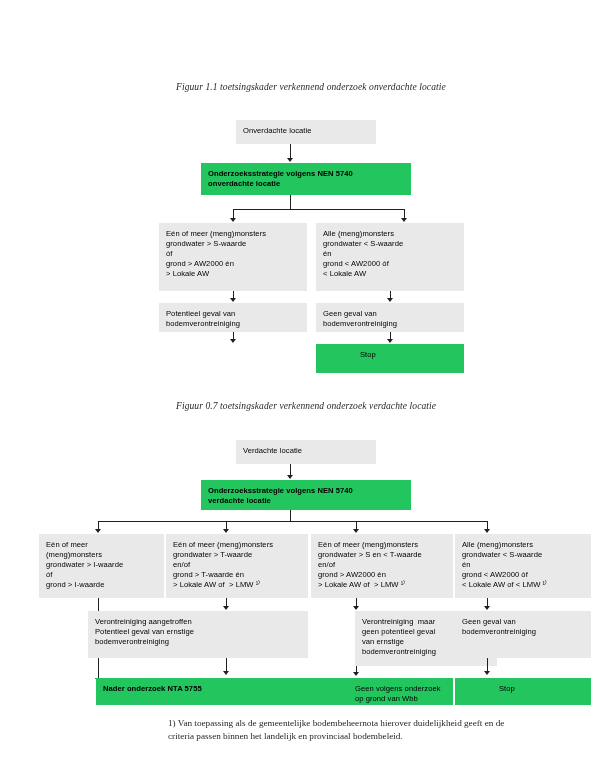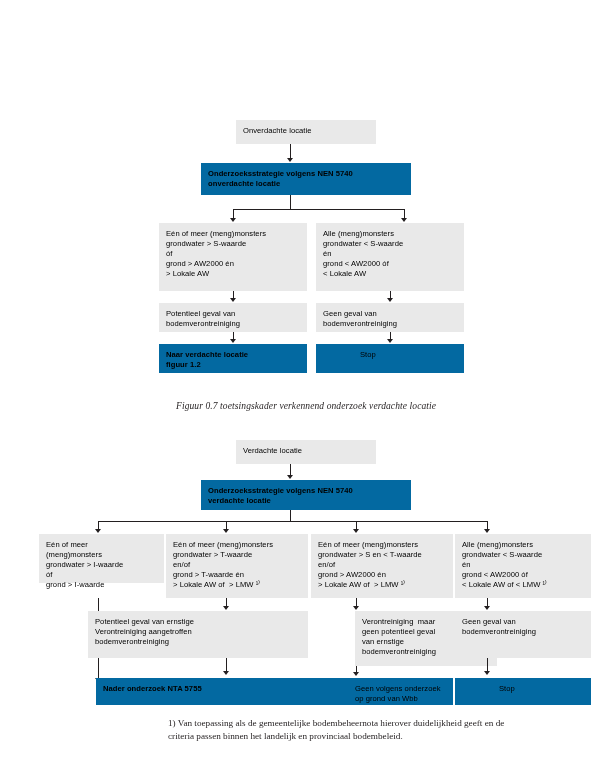--- a/index.html
+++ b/index.html
@@ -38,21 +38,21 @@
     color: #000000;
     padding: 6px 7px 5px 7px;
     font-weight: bold;
     letter-spacing: 0.05px;
   }
   .box.gray {
     background: #e9e9e9;
     font-weight: normal;
   }
   .box.blue {
-    background: #0369a1;
+    background: #22c55e;
   }
   .box.blue.light-weight {
     font-weight: normal;
     padding-left: 44px;
   }
   .box span.line {
     display: block;
     white-space: pre;
   }
   
@@ -82,20 +82,21 @@
     line-height: 12.5px;
     color: #231f20;
     width: 350px;
   }
 </style>
 </head>
 <body>
 
 <div class="page">
 
+  <div class="fig-caption" style="left:176px; top:82px;">Figuur 1.1 toetsingskader verkennend onderzoek onverdachte locatie</div>
 
   <div class="box gray" style="left:236px; top:120px; width:140px; height:24px;">Onverdachte locatie</div>
 
   <div class="vline" style="left:290px; top:144px; height:15px;"></div>
   <div class="arrowhead" style="left:287px; top:158px;"></div>
 
   <div class="box blue" style="left:201px; top:163px; width:210px; height:32px;">
       <span class="line">Onderzoeksstrategie volgens NEN 5740</span>
       <span class="line">onverdachte locatie</span>
     </div>
@@ -134,24 +135,20 @@
   <div class="box gray" style="left:316px; top:303px; width:148px; height:29px;">
       <span class="line">Geen geval van</span>
       <span class="line">bodemverontreiniging</span>
     </div>
 
   <div class="vline" style="left:233px; top:332px; height:8px;"></div>
   <div class="arrowhead" style="left:230px; top:339px;"></div>
   <div class="vline" style="left:390px; top:332px; height:8px;"></div>
   <div class="arrowhead" style="left:387px; top:339px;"></div>
 
-  <div class="box blue" style="left:159px; top:344px; width:148px; height:29px;">
-      <span class="line">Naar verdachte locatie</span>
-      <span class="line">figuur 1.2</span>
-    </div>
   <div class="box blue light-weight" style="left:316px; top:344px; width:148px; height:29px;">Stop</div>
 
   <div class="fig-caption" style="left:176px; top:401px;">Figuur 0.7 toetsingskader verkennend onderzoek verdachte locatie</div>
 
   <div class="box gray" style="left:236px; top:440px; width:140px; height:24px;">Verdachte locatie</div>
 
   <div class="vline" style="left:290px; top:464px; height:12px;"></div>
   <div class="arrowhead" style="left:287px; top:475px;"></div>
 
   <div class="box blue" style="left:201px; top:480px; width:210px; height:30px;">
@@ -163,21 +160,21 @@
   <div class="hline" style="left:98px; top:521px; width:389px;"></div>
   <div class="vline" style="left:98px; top:521px; height:9px;"></div>
   <div class="vline" style="left:226px; top:521px; height:9px;"></div>
   <div class="vline" style="left:356px; top:521px; height:9px;"></div>
   <div class="vline" style="left:487px; top:521px; height:9px;"></div>
   <div class="arrowhead" style="left:95px; top:529px;"></div>
   <div class="arrowhead" style="left:223px; top:529px;"></div>
   <div class="arrowhead" style="left:353px; top:529px;"></div>
   <div class="arrowhead" style="left:484px; top:529px;"></div>
 
-  <div class="box gray" style="left:39px; top:534px; width:125px; height:49px;">
+  <div class="box gray" style="left:39px; top:534px; width:125px; height:64px;">
       <span class="line">Eén of meer</span>
       <span class="line">(meng)monsters</span>
       <span class="line">grondwater &gt; I-waarde</span>
       <span class="line">óf</span>
       <span class="line">grond &gt; I-waarde</span>
     </div>
   <div class="box gray" style="left:166px; top:534px; width:142px; height:64px;">
       <span class="line">Eén of meer (meng)monsters</span>
       <span class="line">grondwater &gt; T-waarde</span>
       <span class="line">en/of</span>
@@ -203,22 +200,22 @@
   <div class="arrowhead" style="left:95px; top:678px;"></div>
 
   <div class="vline" style="left:226px; top:598px; height:9px;"></div>
   <div class="arrowhead" style="left:223px; top:606px;"></div>
   <div class="vline" style="left:356px; top:598px; height:9px;"></div>
   <div class="arrowhead" style="left:353px; top:606px;"></div>
   <div class="vline" style="left:487px; top:598px; height:9px;"></div>
   <div class="arrowhead" style="left:484px; top:606px;"></div>
 
   <div class="box gray" style="left:88px; top:611px; width:220px; height:47px;">
+      <span class="line">Verontreiniging aangetroffen</span>
       <span class="line">Potentieel geval van ernstige</span>
-      <span class="line">Verontreiniging aangetroffen</span>
       <span class="line">bodemverontreiniging</span>
     </div>
   <div class="box gray" style="left:311px; top:611px; width:142px; height:55px;margin-left:44px;">
       <span class="line">Verontreiniging  maar</span>
       <span class="line">geen potentieel geval</span>
       <span class="line">van ernstige</span>
       <span class="line">bodemverontreiniging</span>
     </div>
   <div class="box gray" style="left:455px; top:611px; width:136px; height:47px;">
       <span class="line">Geen geval van</span>

